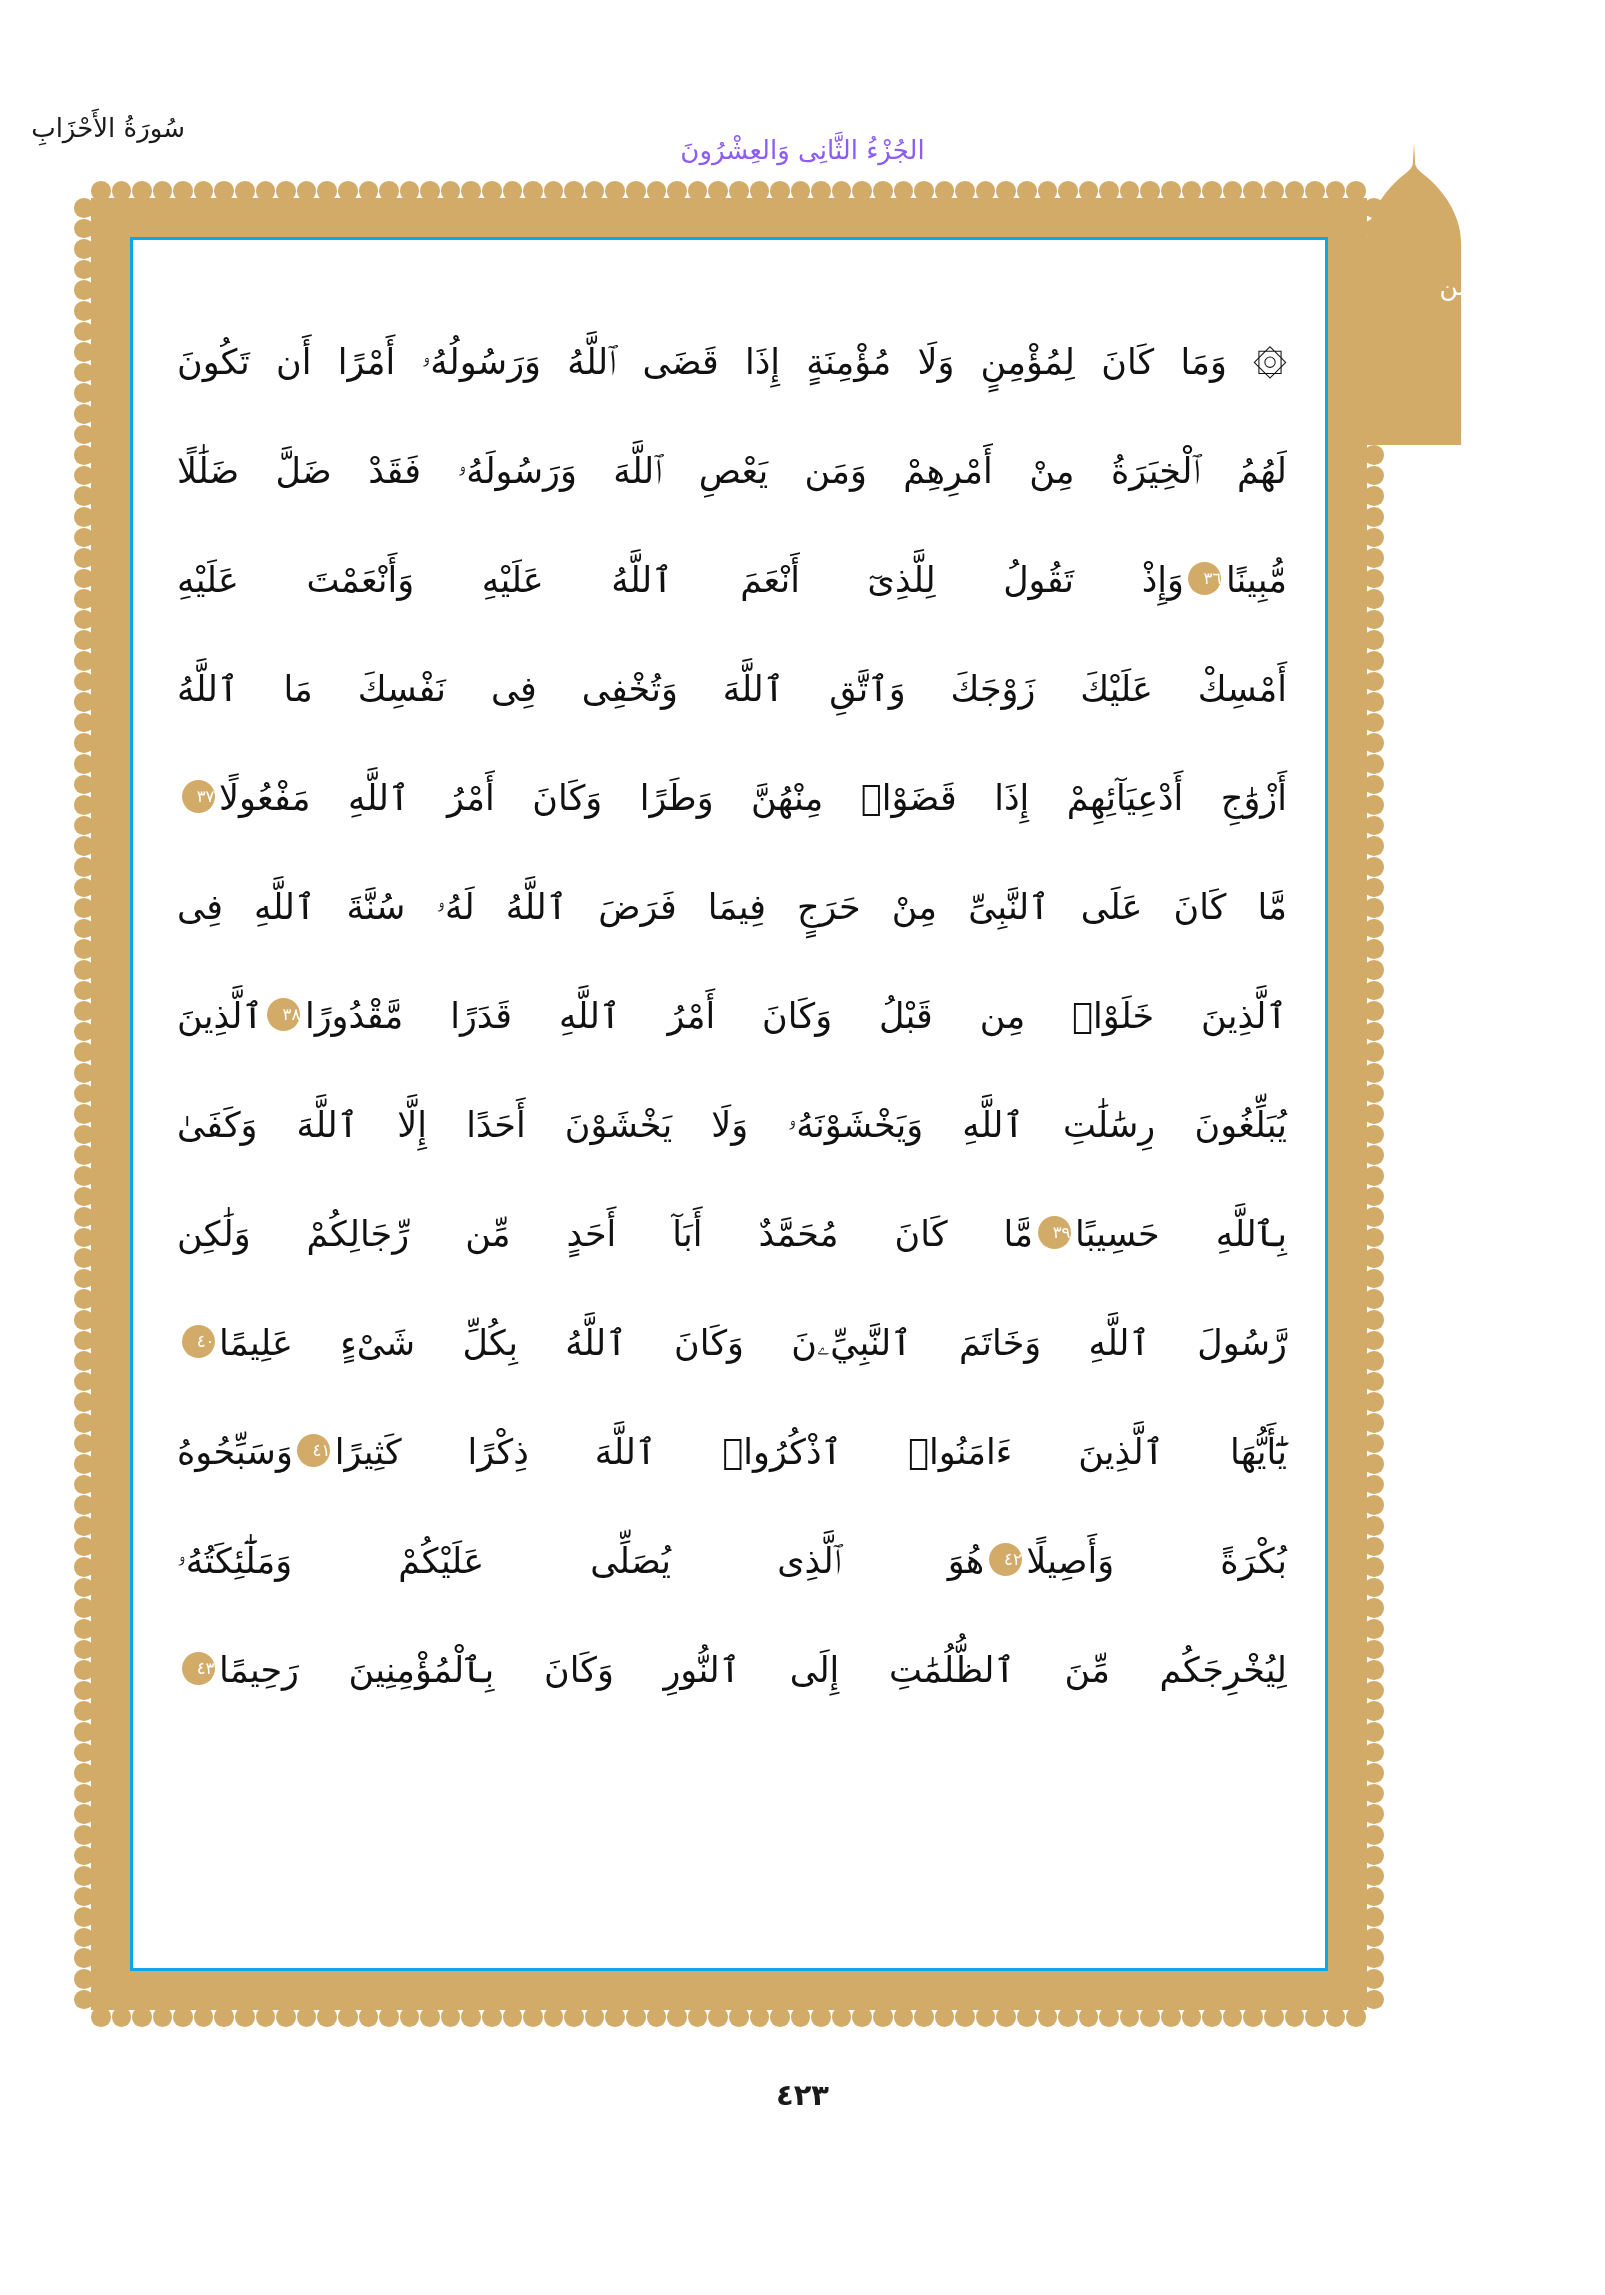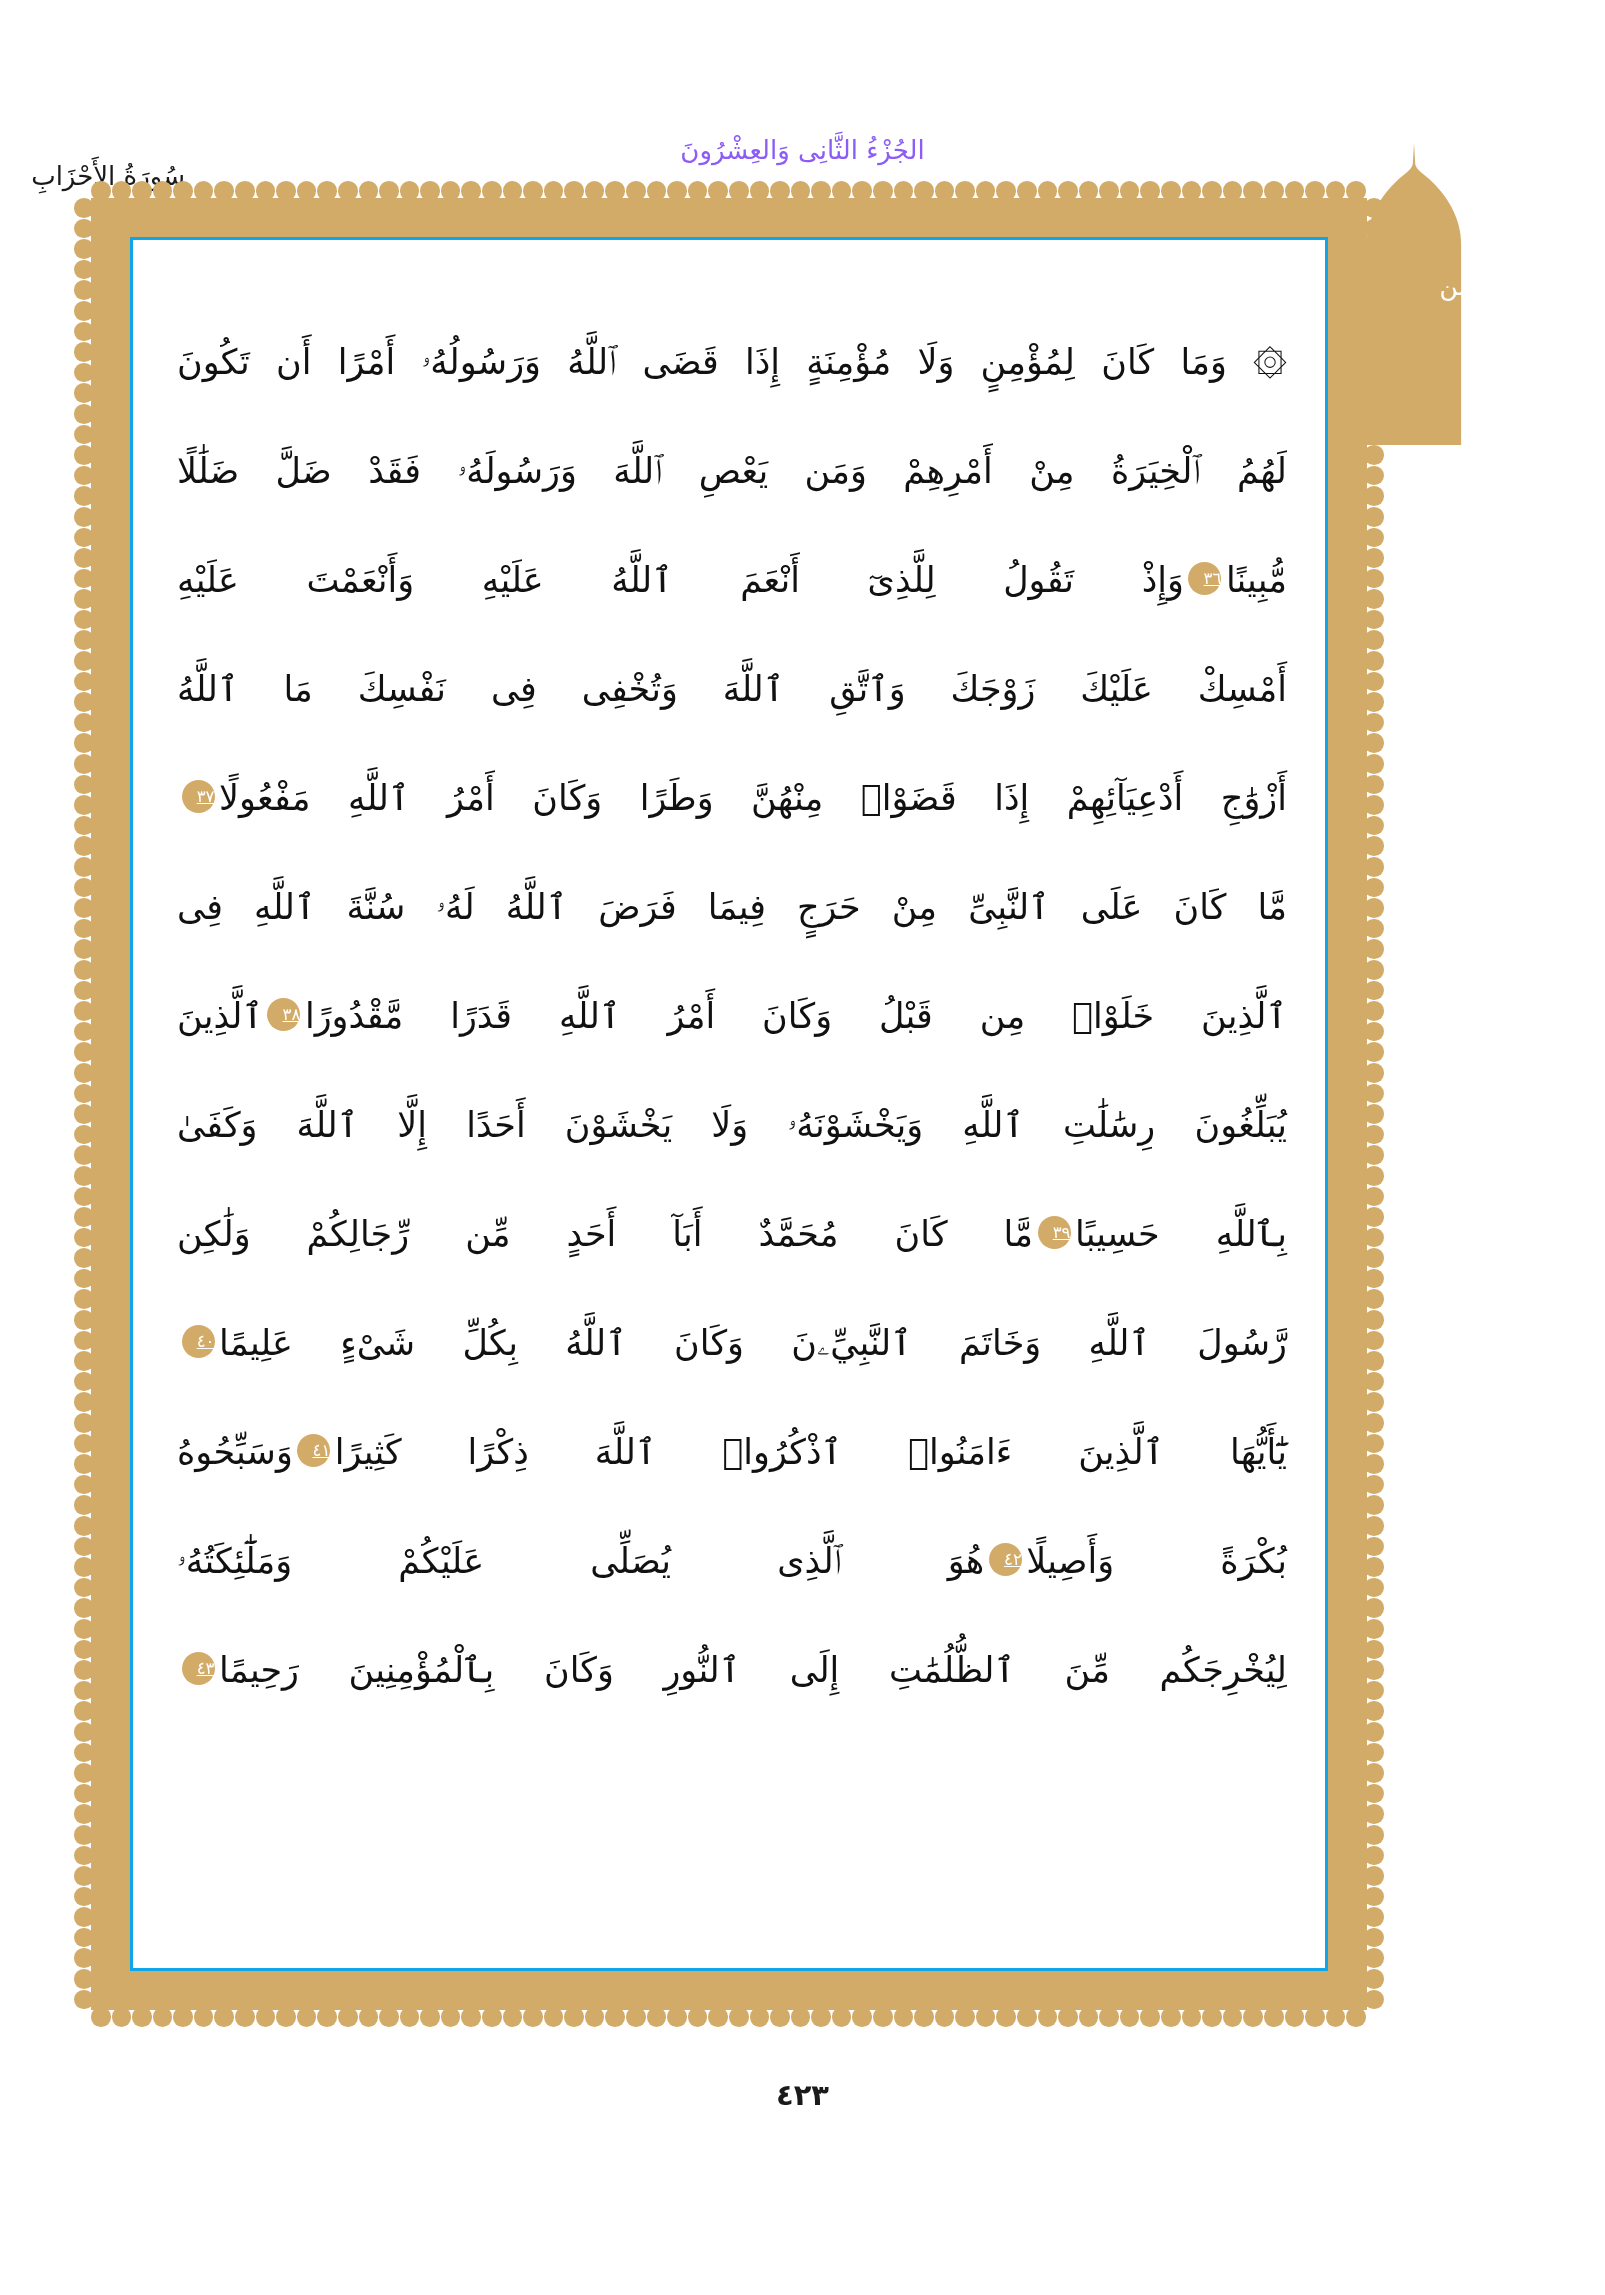--- a/index.html
+++ b/index.html
@@ -35,21 +35,20 @@
     font-family: "DejaVu Sans", sans-serif;
     margin-top: 22px;
   }
   .header-surah {
     position: absolute;
     right: 1420px;
     top: 0;
     font-size: 26px;
     color: #1a1a1a;
     white-space: nowrap;
-    margin-top: 48px;
   }
 
   
   .thumn-marker {
     position: absolute;
     top: 143px;
     left: 1348px;
     width: 132px;
     height: 302px;
   }
@@ -144,21 +143,20 @@
     height: 33px;
     line-height: 33px;
     border-radius: 50%;
     background: #d3ab69;
     color: #ffffff;
     font-size: 16.6px;
     text-align: center;
     vertical-align: 7.6px;
     margin: 0 4.5px;
     font-family: "DejaVu Sans", sans-serif;
-    text-decoration: underline;
   }
 
   
   .page-number {
     position: absolute;
     top: 2078px;
     left: 0;
     width: 1605px;
     text-align: center;
     font-size: 29px;

